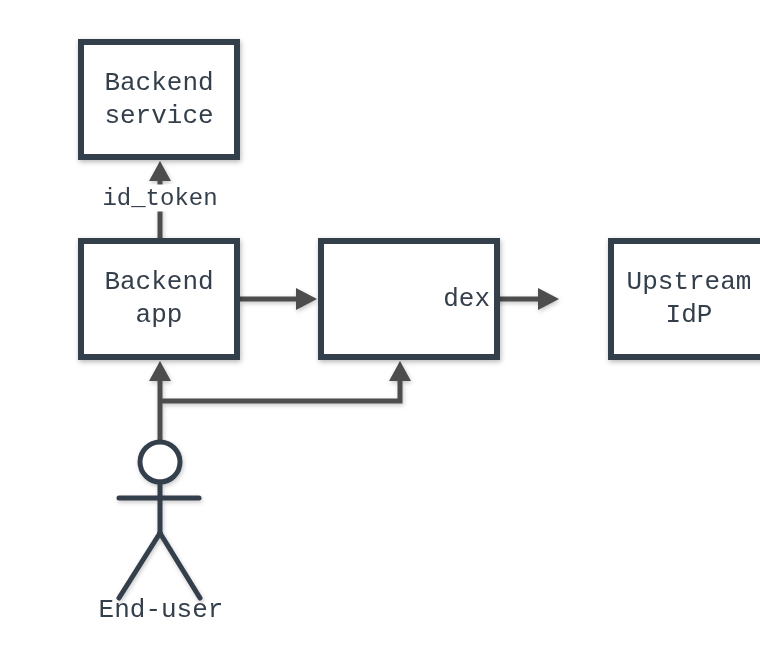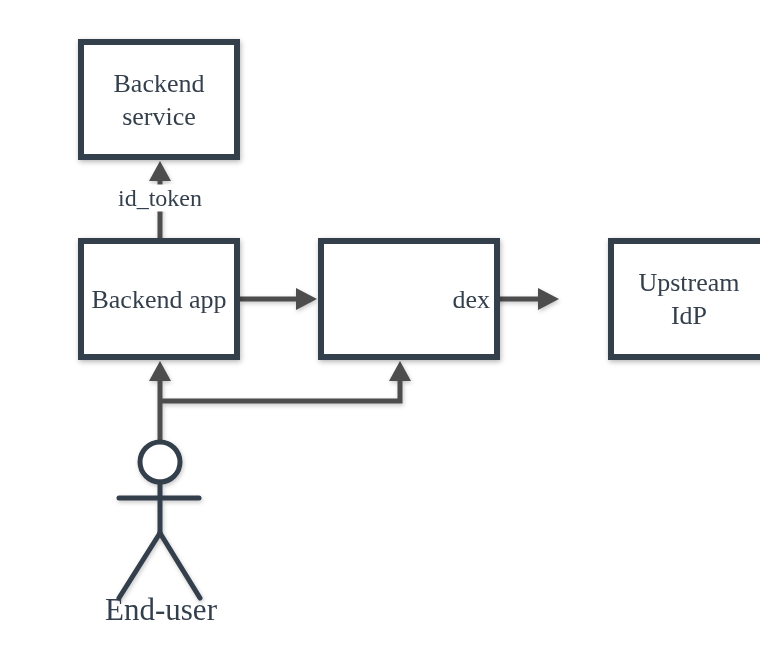--- a/index.html
+++ b/index.html
@@ -6,21 +6,21 @@
     margin: 0;
     padding: 0;
     background: #ffffff;
   }
   .canvas {
     position: relative;
     width: 760px;
     height: 660px;
     overflow: hidden;
     background: var(--background, #ffffff);
-    font-family: Liberation Serif, serif;
+    font-family: Liberation Mono, monospace;
   }
   svg.connector-layer {
     position: absolute;
     left: 0;
     top: 0;
     width: 760px;
     height: 660px;
     filter: drop-shadow(1px 2px 2px rgba(0,0,0,0.22));
   }
   .edge-line {
@@ -71,21 +71,21 @@
     padding: 0 5px;
     font-size: 24px;
     color: var(--node-text, #343F4C);
     white-space: nowrap;
   }
   .actor-label {
     position: absolute;
     left: 161px;
     top: 610px;
     transform: translate(-50%, -50%);
-    font-size: 31px;
+    font-size: 26px;
     color: var(--node-text, #343F4C);
     white-space: nowrap;
   }
 </style>
 </head>
 <body>
 
 <div class="canvas">
 
   <svg class="connector-layer" viewBox="0 0 760 660" xmlns="http://www.w3.org/2000/svg">

